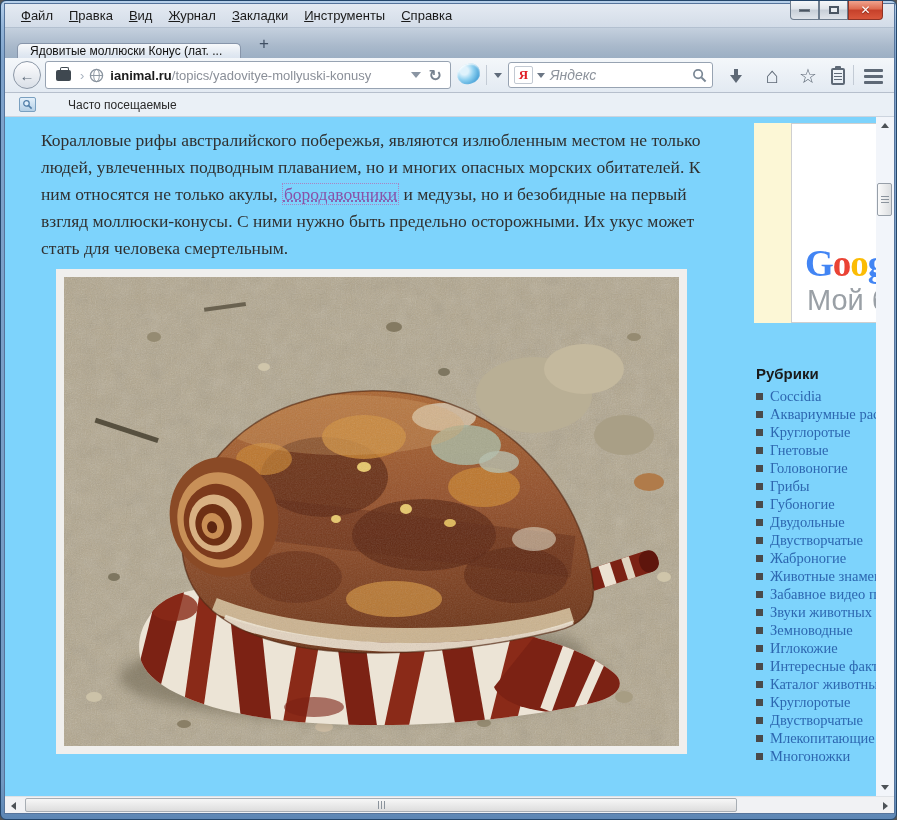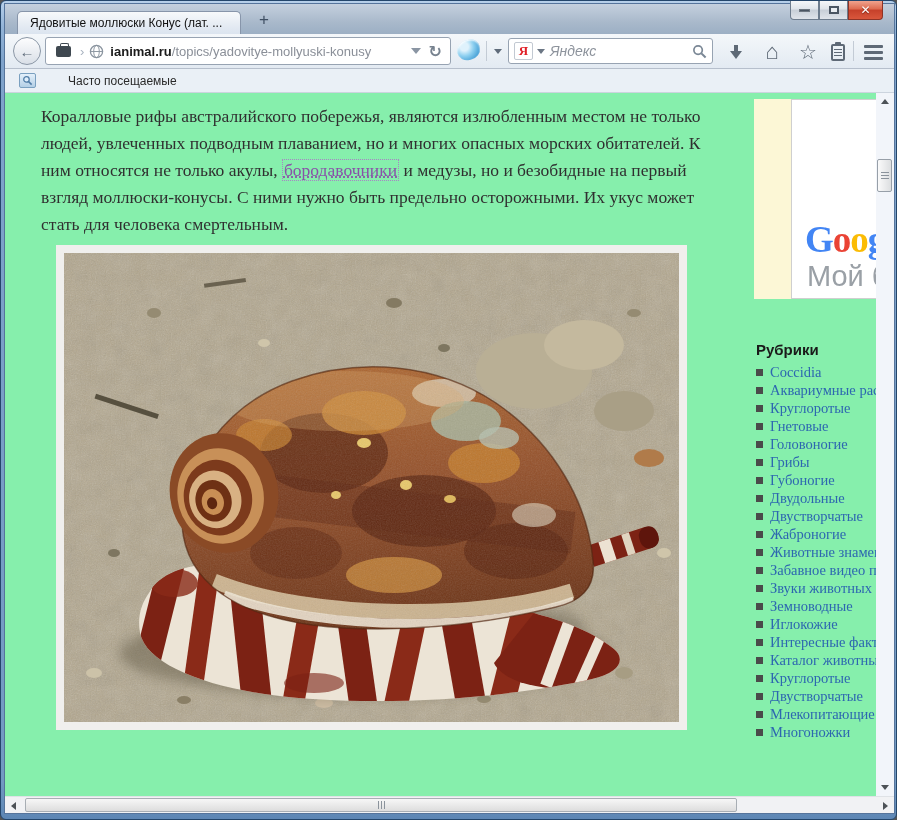--- a/index.html
+++ b/index.html
@@ -24,21 +24,21 @@
 
   
   .menubar { height:24px; background:linear-gradient(180deg,#e4eaf2,#d3dce8);
              border-bottom:1px solid #b3c0d0; padding-left:8px; display:flex; align-items:center; }
   .menu-item { display:inline-block; padding:2px 8px; font-size:13px; color:#1a1a1a; cursor:default; }
   .menu-item::first-letter { text-decoration:underline; }
 
   
   .tabstrip { position:relative; height:30px;
               background:linear-gradient(180deg,#c4d0de,#a9b9cb 60%,#9cafc4); }
-  .tab { position:absolute; left:12px; bottom:0; width:224px; height:23px;
+  .tab { position:absolute; left:12px; bottom:0; width:224px; height:15px;
          border:1px solid #8795aa; border-bottom:none; border-radius:5px 5px 0 0;
          background:linear-gradient(180deg,#f7f9fb,#e2e9f2 70%,#dbe4ef);
          display:flex; align-items:center; padding:0 12px; }
   .tab-label { font-size:12px; color:#111; white-space:nowrap; overflow:hidden; }
   .newtab { position:absolute; left:246px; bottom:3px; width:26px; height:22px;
             font-size:17px; color:#3f4f63; text-align:center; line-height:22px; border-radius:3px; }
 
   
   .navbar { position:relative; height:35px;
             background:linear-gradient(180deg,#f4f7fa,#e3eaf2); border-bottom:1px solid #b6bfcc; }
@@ -92,21 +92,21 @@
 
   
   .bmbar { height:24px; background:#eaf0f6; border-bottom:1px solid #ccd4de;
            display:flex; align-items:center; padding-left:8px; }
   .bm-item { display:flex; align-items:center; gap:6px; padding:2px 6px; }
   .bm-ico { width:17px; height:15px; border:1px solid #7aa0c0; border-radius:2px;
             background:linear-gradient(180deg,#e3f0fa,#b4cfe6); display:flex; align-items:center; justify-content:center; }
   .bm-label { font-size:12px; color:#2a2a2a;margin-left:26px; }
 
   
-  .viewport { position:relative; flex:1; background:#86efac; overflow:hidden;text-decoration:underline; }
+  .viewport { position:relative; flex:1; background:#7dd3fc; overflow:hidden;text-decoration:underline; }
   .para { position:absolute; left:36px; top:10px; width:670px;
           font-family:"Liberation Serif","DejaVu Serif",serif; font-size:17.5px; line-height:27px; color:#303030; }
   .wlink { color:#8952a8; text-decoration:underline; text-decoration-style:dotted;
            border:1px dotted #a884c4; padding:0 1px; }
   .imgframe { position:absolute; left:51px; top:152px; width:631px; height:485px;
               background:#f0efed; padding:8px; }
   .photo { display:block; width:615px; height:469px; }
 
   .yellowstrip { position:absolute; left:749px; top:6px; width:37px; height:200px; background:#fcf7d6; }
   .adbox { position:absolute; left:786px; top:6px; width:85px; height:200px; background:#fff;
@@ -167,20 +167,29 @@
     <div class="ctl">
         <div class="glyph-max"></div>
       </div>
     <div class="ctl close">
         <span class="glyph-x">✕</span>
       </div>
   </div>
 
   <div class="client">
 
+    <div class="menubar">
+        <span class="menu-item">Файл</span>
+        <span class="menu-item">Правка</span>
+        <span class="menu-item">Вид</span>
+        <span class="menu-item">Журнал</span>
+        <span class="menu-item">Закладки</span>
+        <span class="menu-item">Инструменты</span>
+        <span class="menu-item">Справка</span>
+      </div>
 
     <div class="tabstrip">
       <div class="tab">
         <span class="tab-label">Ядовитые моллюски Конус (лат. ...</span>
       </div>
       <div class="newtab">+</div>
     </div>
 
     <div class="navbar">
       <div class="backbtn">

